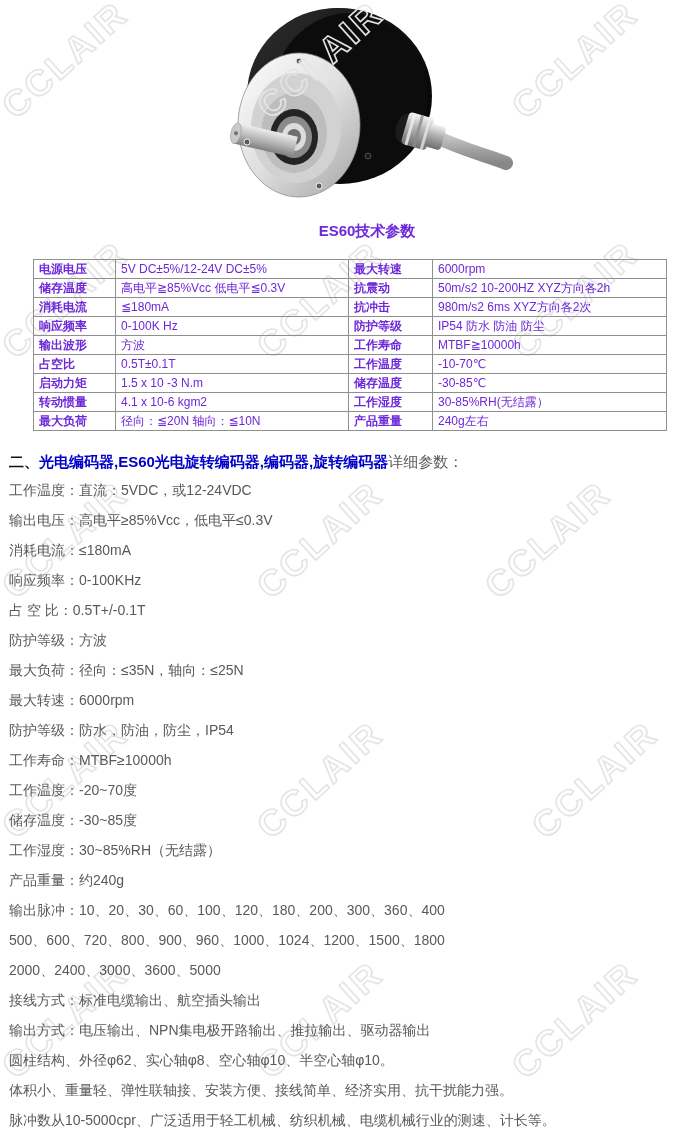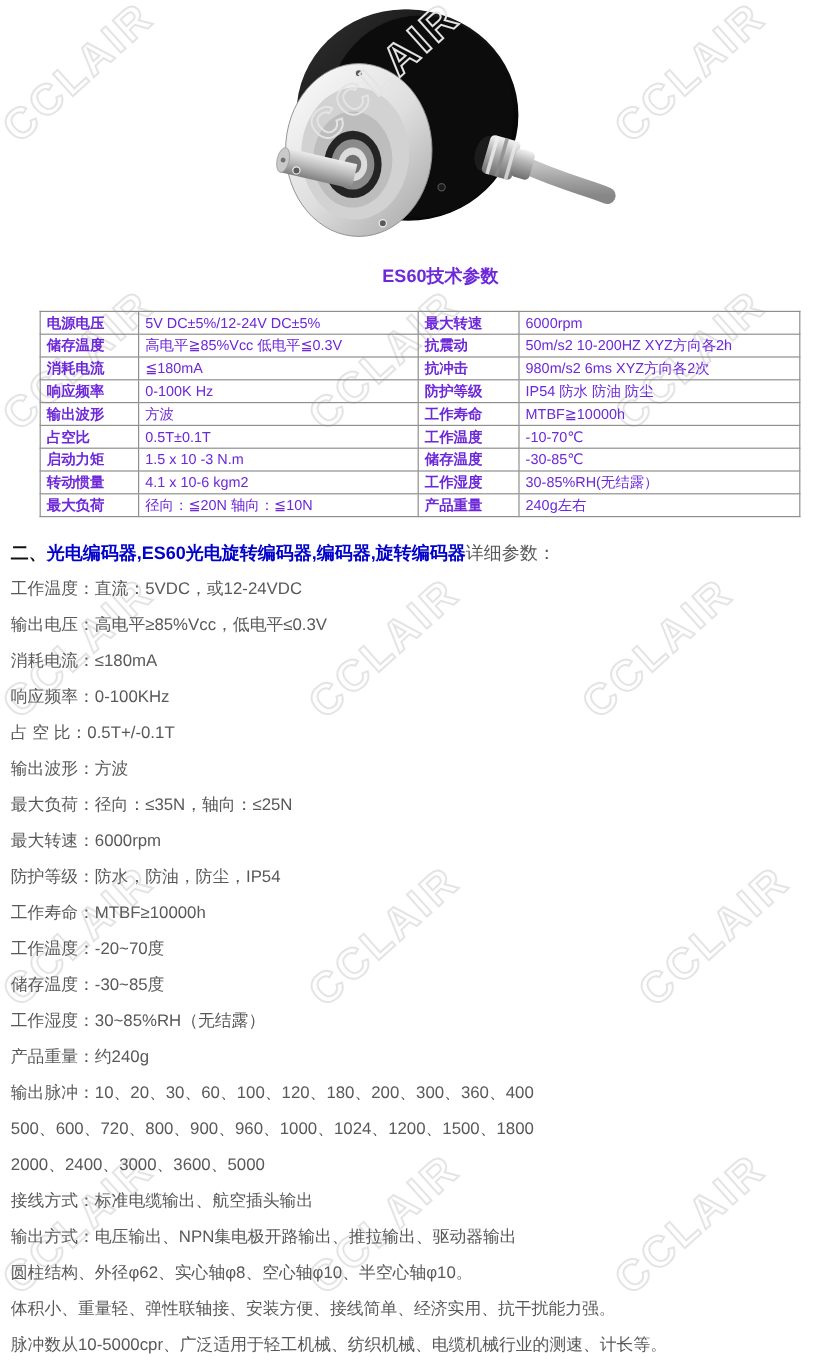--- a/index.html
+++ b/index.html
@@ -204,21 +204,21 @@
   <div class="sec">
     <span class="pre">二、</span><span class="blue">光电编码器,ES60光电旋转编码器,编码器,旋转编码器</span><span class="suf">详细参数：</span>
   </div>
 
   <div class="details">
     <div class="dline">工作温度：直流：5VDC，或12-24VDC</div>
     <div class="dline">输出电压：高电平≥85%Vcc，低电平≤0.3V</div>
     <div class="dline">消耗电流：≤180mA</div>
     <div class="dline">响应频率：0-100KHz</div>
     <div class="dline">占 空 比：0.5T+/-0.1T</div>
-    <div class="dline">输出波形：方波</div>
+    <div class="dline">防护等级：方波</div>
     <div class="dline">最大负荷：径向：≤35N，轴向：≤25N</div>
     <div class="dline">最大转速：6000rpm</div>
     <div class="dline">防护等级：防水，防油，防尘，IP54</div>
     <div class="dline">工作寿命：MTBF≥10000h</div>
     <div class="dline">工作温度：-20~70度</div>
     <div class="dline">储存温度：-30~85度</div>
     <div class="dline">工作湿度：30~85%RH（无结露）</div>
     <div class="dline">产品重量：约240g</div>
     <div class="dline">输出脉冲：10、20、30、60、100、120、180、200、300、360、400</div>
     <div class="dline">500、600、720、800、900、960、1000、1024、1200、1500、1800</div>

